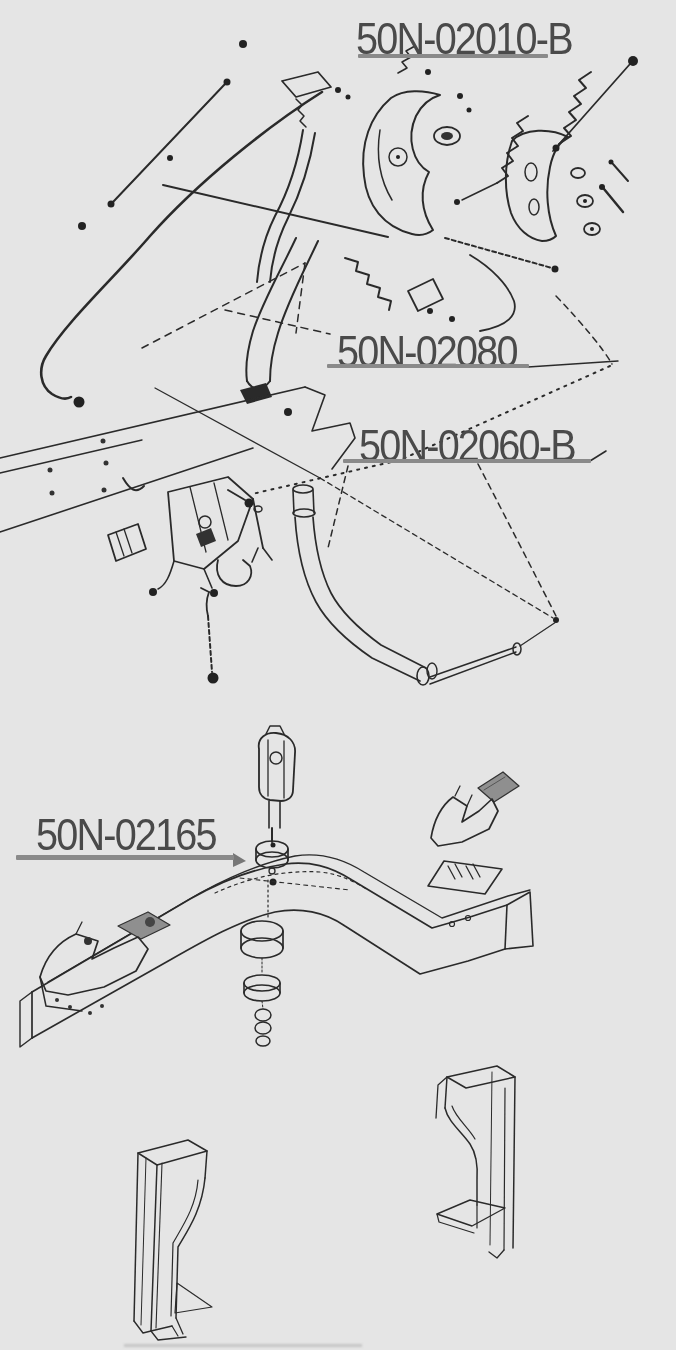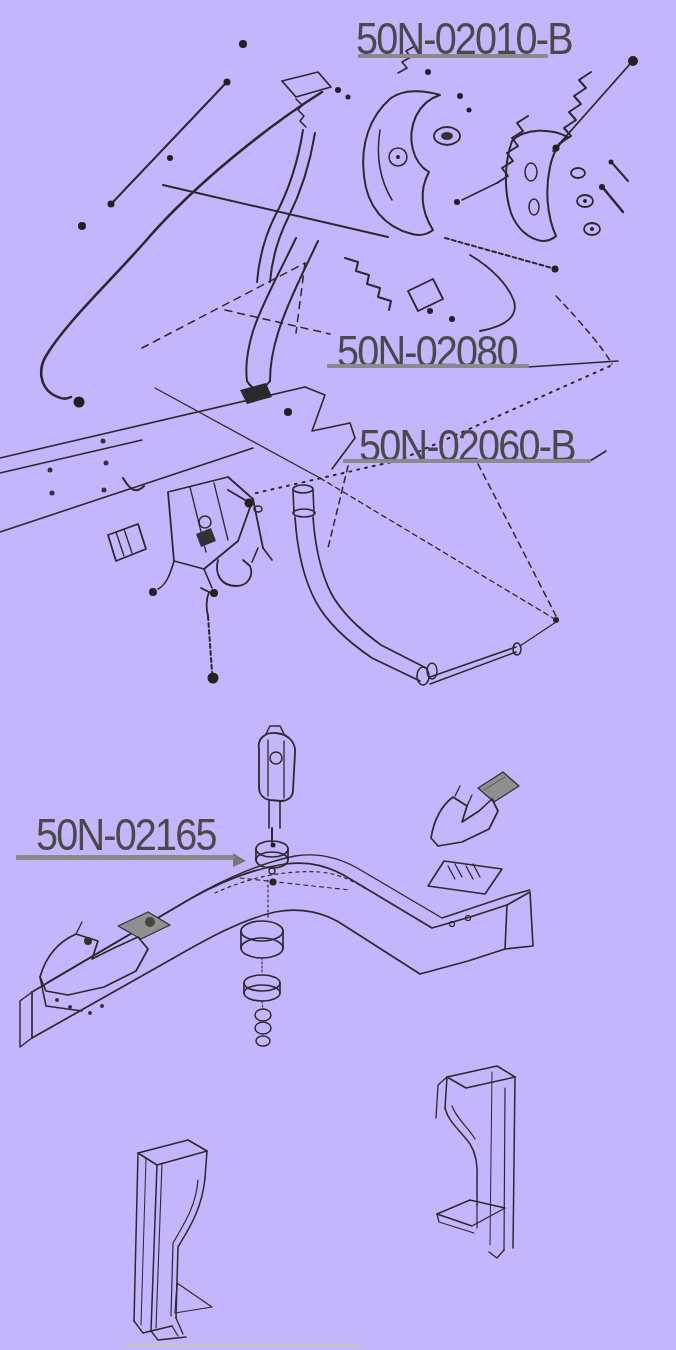--- a/index.html
+++ b/index.html
@@ -1,17 +1,17 @@
 <!DOCTYPE html>
 <html><head>
 <meta charset="utf-8">
 <style>
   html,body{margin:0;padding:0;background:#fff;}
   #stage{
-    position:relative;width:676px;height:1350px;background:#c4b5fd;
+    position:relative;width:676px;height:1350px;background:#e5e5e5;
     overflow:hidden;font-family:"Liberation Sans", sans-serif;
   }
   svg.draw{position:absolute;left:0;top:0;}
   .part-label{
     position:absolute;color:#4a4a4a;font-size:44px;line-height:44px;
     letter-spacing:-2px;transform:scaleX(0.9);transform-origin:left top;
     white-space:nowrap;cursor:pointer;user-select:none;
   }
   .underline{position:absolute;background:#8a8a8a;border-radius:1px;}
   .scan-smudge{position:absolute;background:#c6c6c6;filter:blur(1px);}

